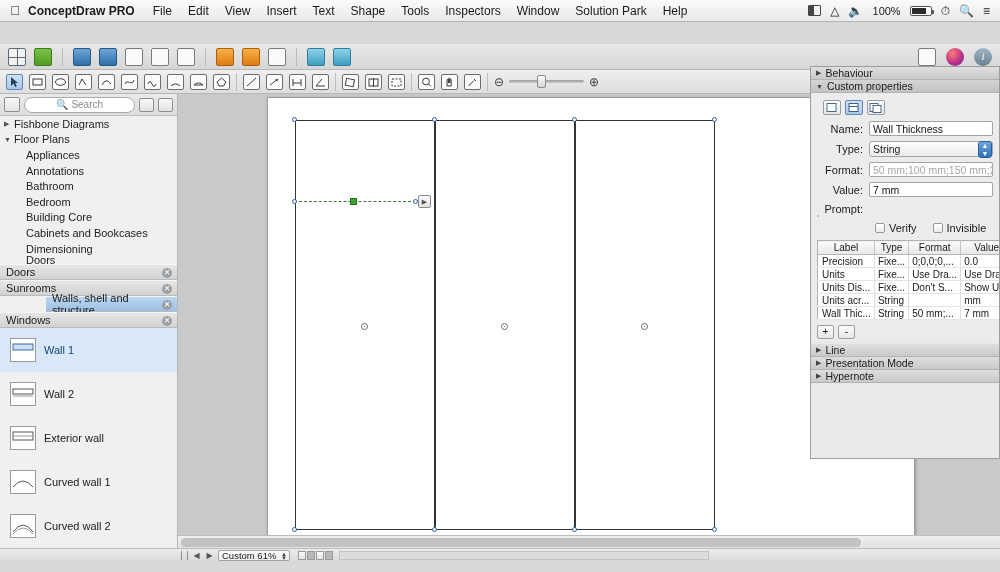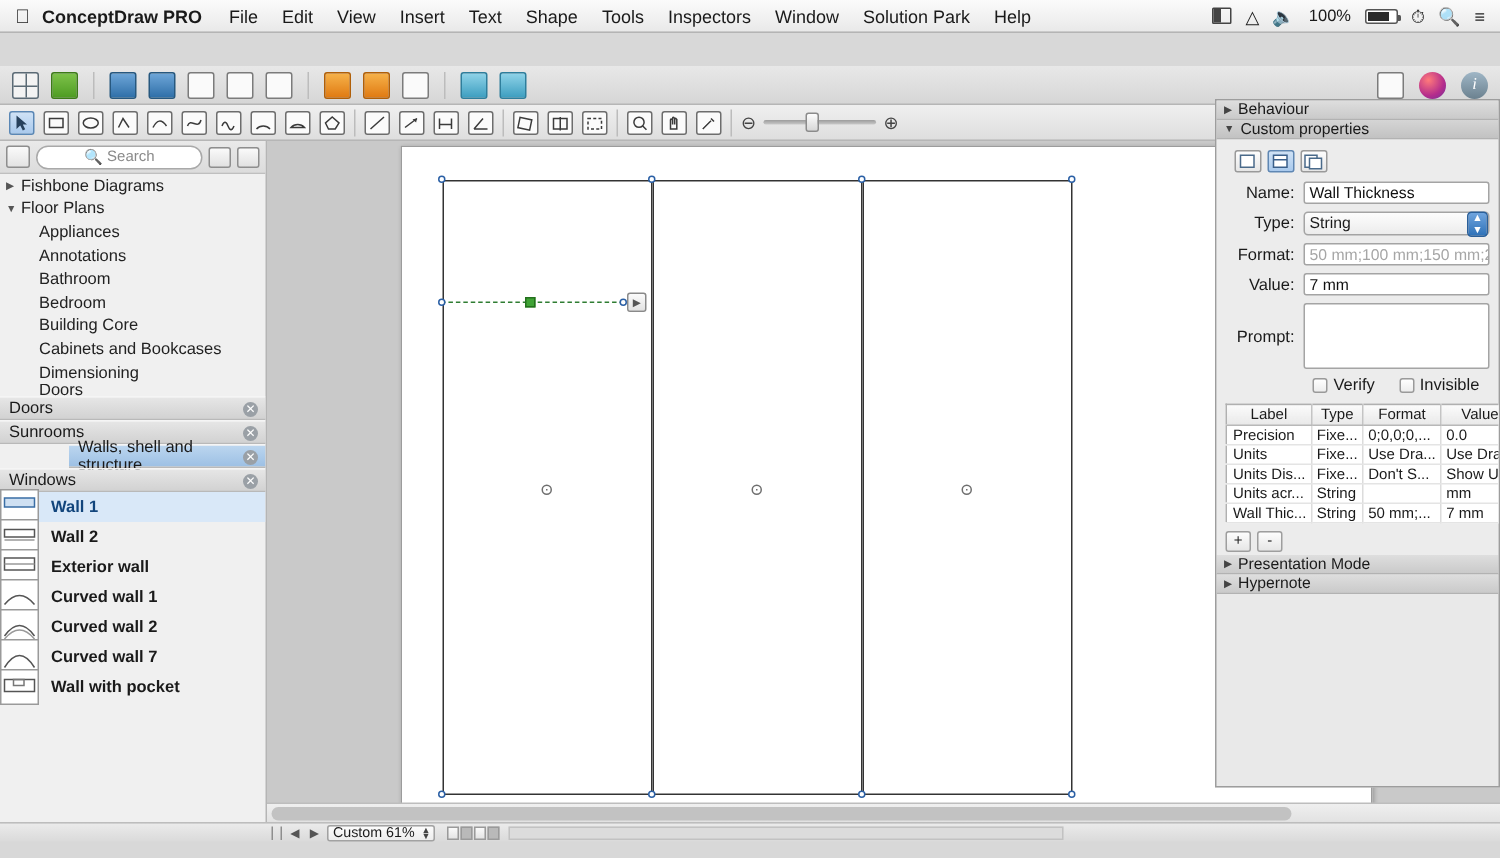--- a/index.html
+++ b/index.html
@@ -118,21 +118,21 @@
     background:linear-gradient(#e6e6e6,#d2d2d2);
     border-top:1px solid #f5f5f5; border-bottom:1px solid #b9b9b9;
     font-size:11px; position:relative;
   }
   .grp.active { background:linear-gradient(#bcd6ef,#9dc0e4);margin-left:46px; }
   .grp .x {
     position:absolute; right:5px; top:3px; width:10px; height:10px; border-radius:50%;
     background:#9aa0a6; color:#fff; font-size:8px; line-height:10px; text-align:center;
   }
   .shapelist { }
-  .shaperow { height:20px; display:flex; align-items:center; gap:8px; padding-left:0;font-weight:bold; }
+  .shaperow { height:44px; display:flex; align-items:center; gap:8px; padding-left:10px; }
   .shaperow.selected { background:#d9e8f8; }
   .shaperow .thumb { width:26px; height:24px; border:1px solid #9a9a9a; background:#fff; position:relative; }
   .shaperow .nm { font-size:11px; }
   .shaperow.selected .nm { color:#12457c; }
 
   
   .canvas-area {
     position:absolute; left:178px; top:94px; right:0; bottom:24px;
     background:#c9c9c9; overflow:hidden;
   }
@@ -147,21 +147,21 @@
   .ctr-mark:before { content:""; position:absolute; left:2px; top:2px; width:1px; height:1px; background:#6f6f6f;}
   .sel-line { position:absolute; height:0; border-top:1px dashed #2f7d32; }
   .sel-green { position:absolute; width:7px; height:7px; background:#3fa335; border:1px solid #24701d; }
   .play-btn {
     position:absolute; width:13px; height:13px; border:1px solid #8a8a8a; background:linear-gradient(#fbfbfb,#e2e2e2);
     border-radius:2px; display:flex; align-items:center; justify-content:center; font-size:7px; color:#555;
   }
 
   
   .inspector {
-    position:absolute; right:0; top:66px; width:190px; height:459px;
+    position:absolute; right:0; top:66px; width:190px; height:393px;
     background:#e9e9e9; border:1px solid #9d9d9d;
     font-size:11px; overflow:hidden;
   }
   .insp-bar {
     height:13px; background:linear-gradient(#dedede,#cacaca); border-bottom:1px solid #b2b2b2;
     display:flex; align-items:center; padding-left:5px; font-size:10.5px;
   }
   .insp-bar .tri { font-size:7px; margin-right:4px; color:#444;}
   .insp-bar.open { background:linear-gradient(#d5d5d5,#c2c2c2); }
   .insp-body { padding:4px 6px 2px 6px; background:#ececec; }
@@ -602,21 +602,21 @@
       <div class="frow">
         <div class="flabel">Format:</div>
         <div class="finput gray">50 mm;100 mm;150 mm;200 m</div>
       </div>
 
       <div class="frow">
         <div class="flabel">Value:</div>
         <div class="finput">7 mm</div>
       </div>
 
-      <div class="frow" style="align-items:center;">
+      <div class="frow" style="align-items:flex-start;flex-direction:column;">
         <div class="flabel" style="padding-top:1px;">Prompt:</div>
         <div class="ftext"></div>
       </div>
 
       <div class="checkrow">
         <span class="cbox"></span>
         <span>Verify</span>
         <span class="cbox" style="margin-left:12px;"></span>
         <span>Invisible</span>
       </div>
@@ -663,20 +663,24 @@
           </tr>
         </tbody>
       </table>
 
       <div class="pmbtns">
         <div class="pmbtn">+</div>
         <div class="pmbtn">-</div>
       </div>
     </div>
 
+    <div class="insp-bar" style="margin-top:3px;">
+      <span class="tri">▶</span>
+      <span>Line</span>
+    </div>
     <div class="insp-bar">
       <span class="tri">▶</span>
       <span>Presentation Mode</span>
     </div>
     <div class="insp-bar">
       <span class="tri">▶</span>
       <span>Hypernote</span>
     </div>
   </div>
 

